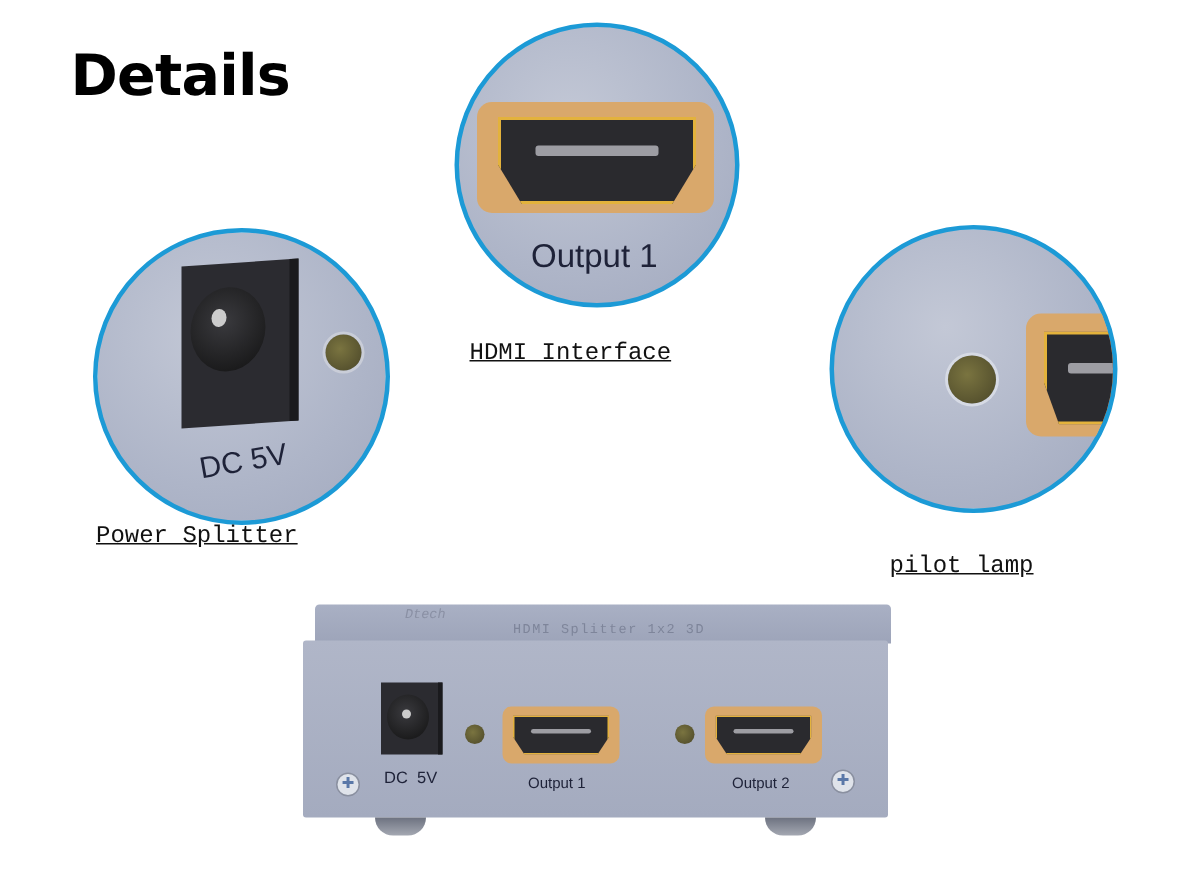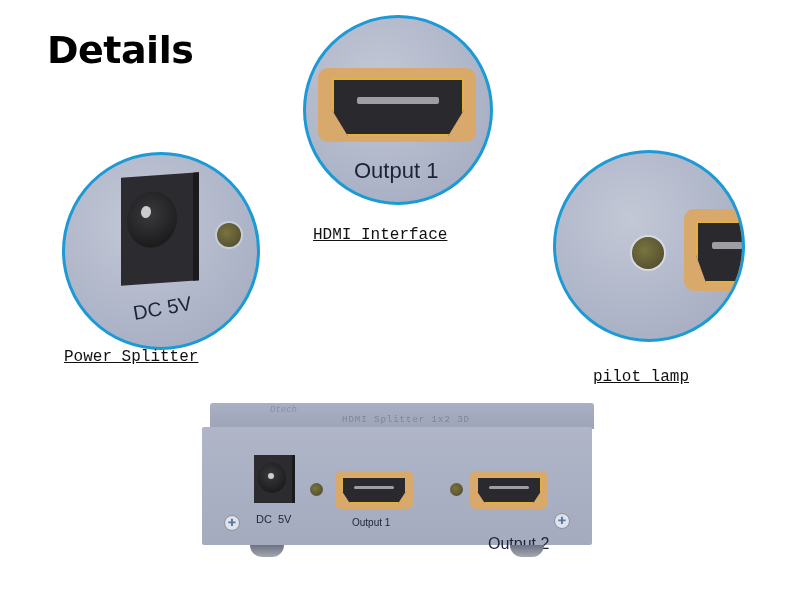--- a/index.html
+++ b/index.html
@@ -75,16 +75,16 @@
   <div class="hdmi-frame" style="left:133px;top:44px;width:78px;height:38px;border-radius:6px;"></div>
   <div class="hdmi" style="left:140px;top:50px;width:62px;height:24px;border-width:1px;">
       <div class="pin"></div>
     </div>
   <div class="port-label" style="left:150px;top:90px;font-size:10px;">Output 1</div>
   <div class="led" style="left:248px;top:56px;width:13px;height:13px;box-shadow:none;"></div>
   <div class="hdmi-frame" style="left:268px;top:44px;width:78px;height:38px;border-radius:6px;"></div>
   <div class="hdmi" style="left:275px;top:50px;width:62px;height:24px;border-width:1px;">
       <div class="pin"></div>
     </div>
-  <div class="port-label" style="left:286px;top:108px;font-size:16px;">Output 2</div>
+  <div class="port-label" style="left:286px;top:90px;font-size:10px;">Output 2</div>
 </div>
 <div class="foot" style="left:250px;"></div>
 <div class="foot" style="left:510px;"></div>
 
 </body></html>

